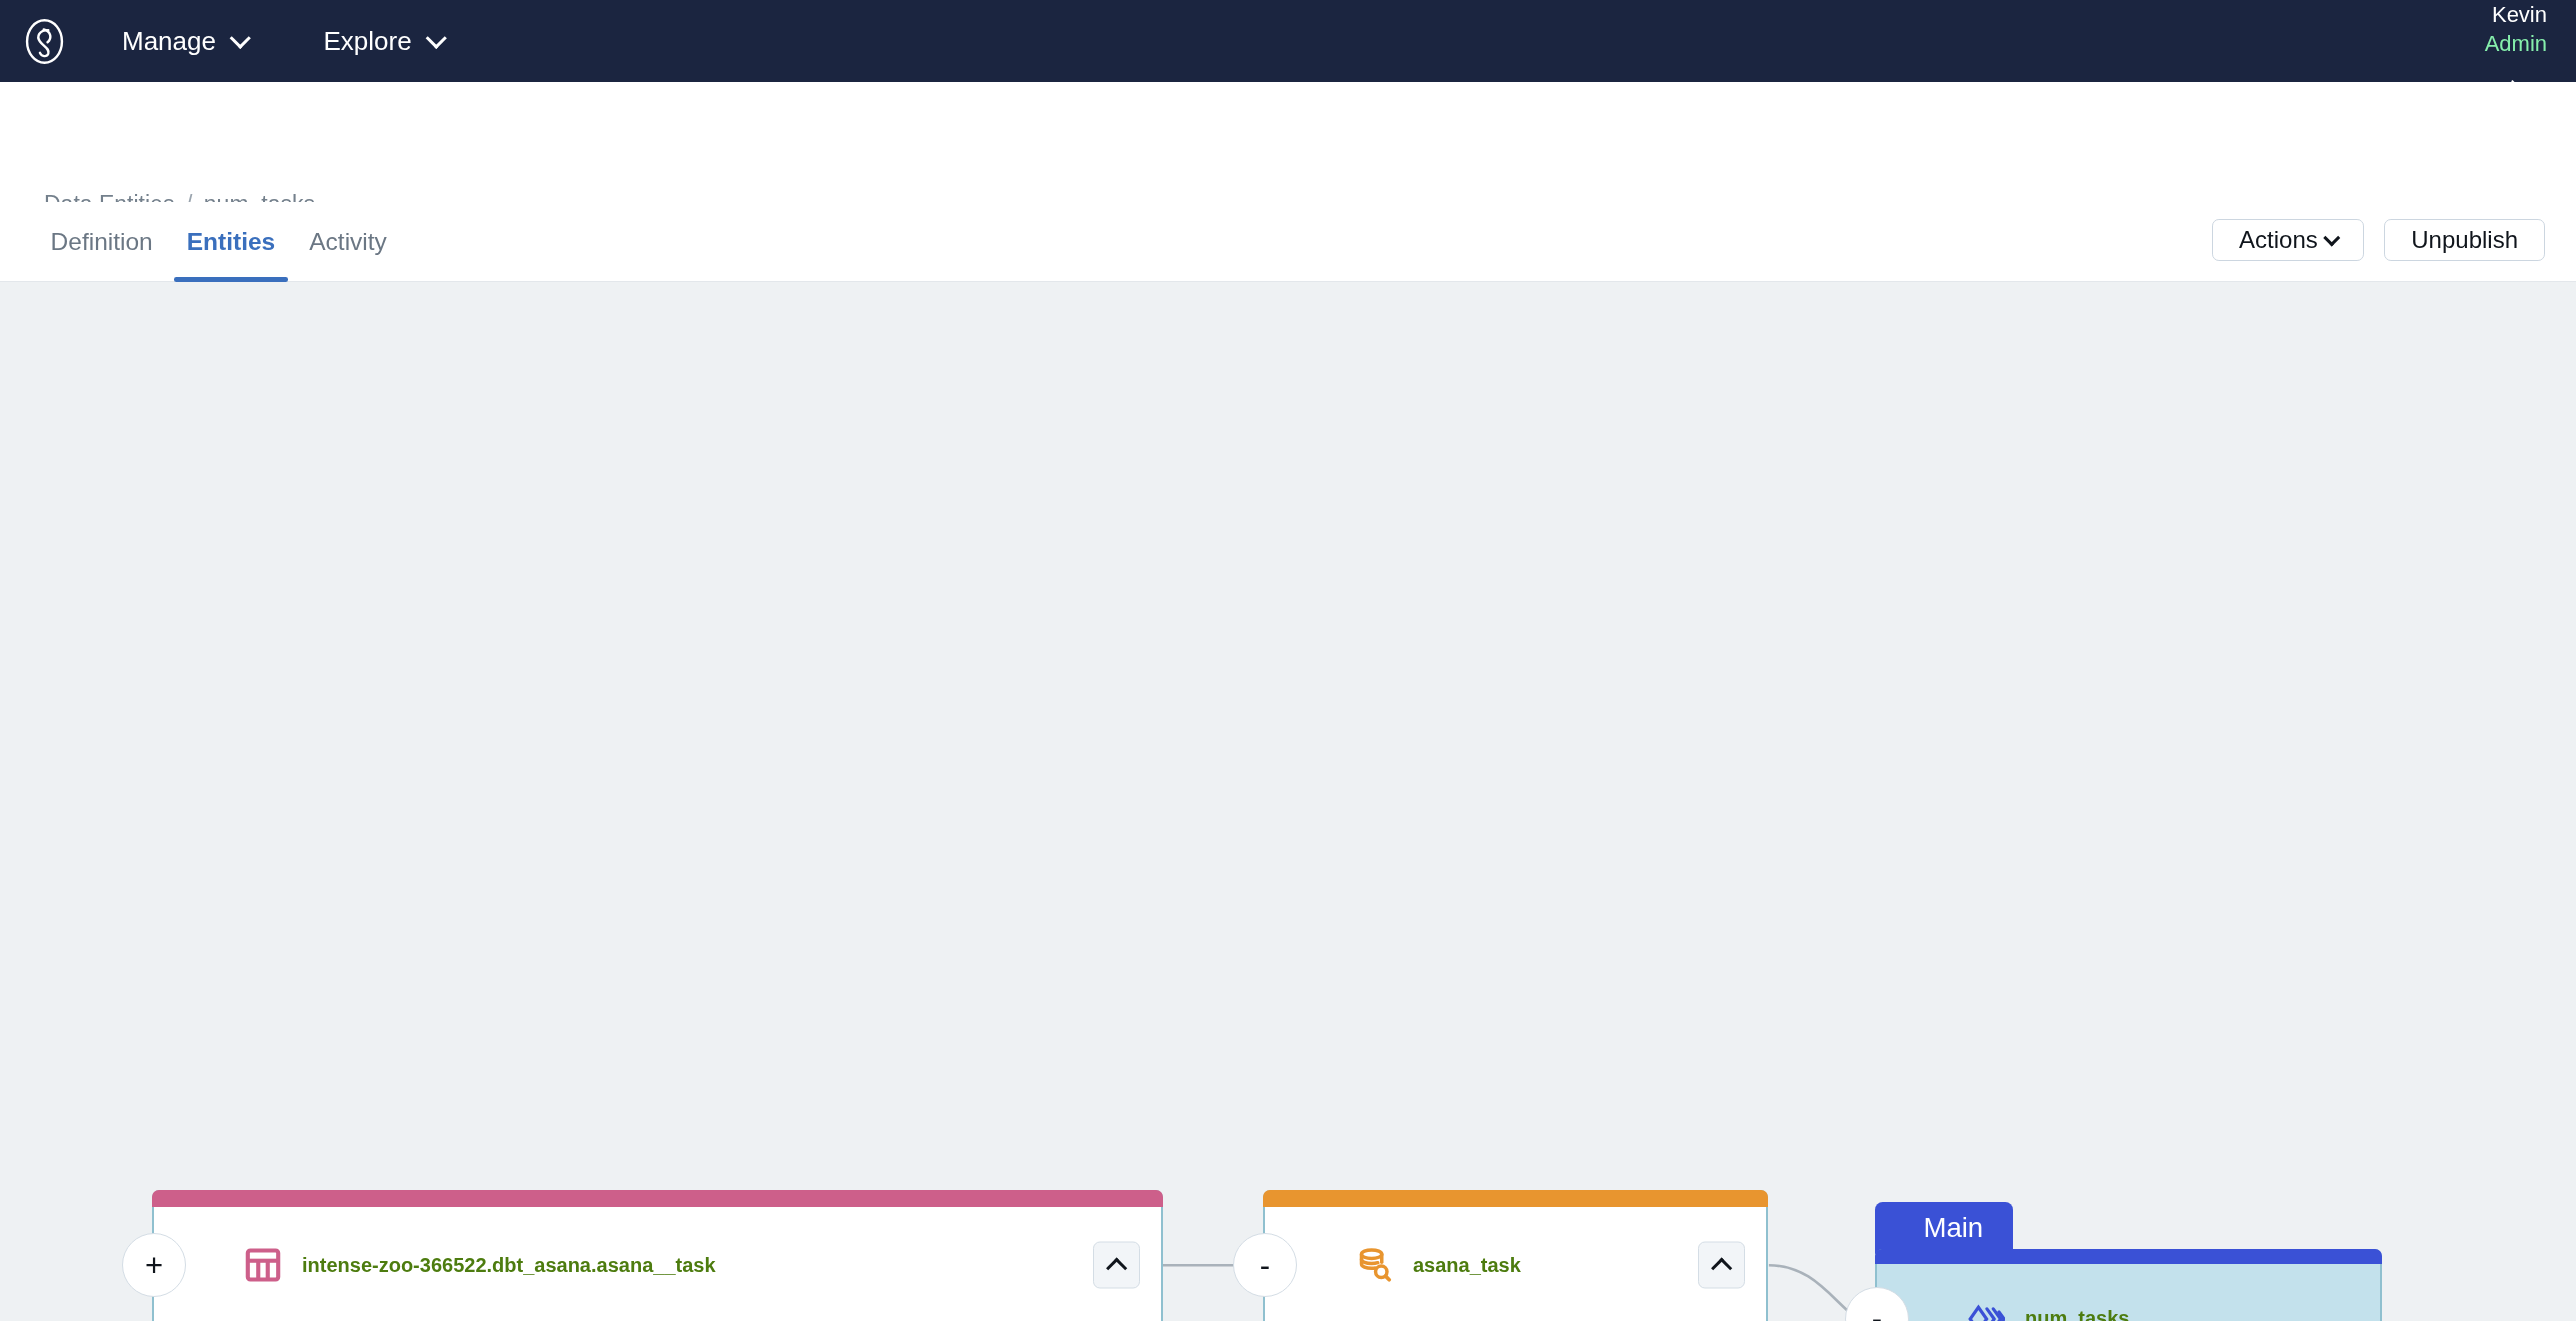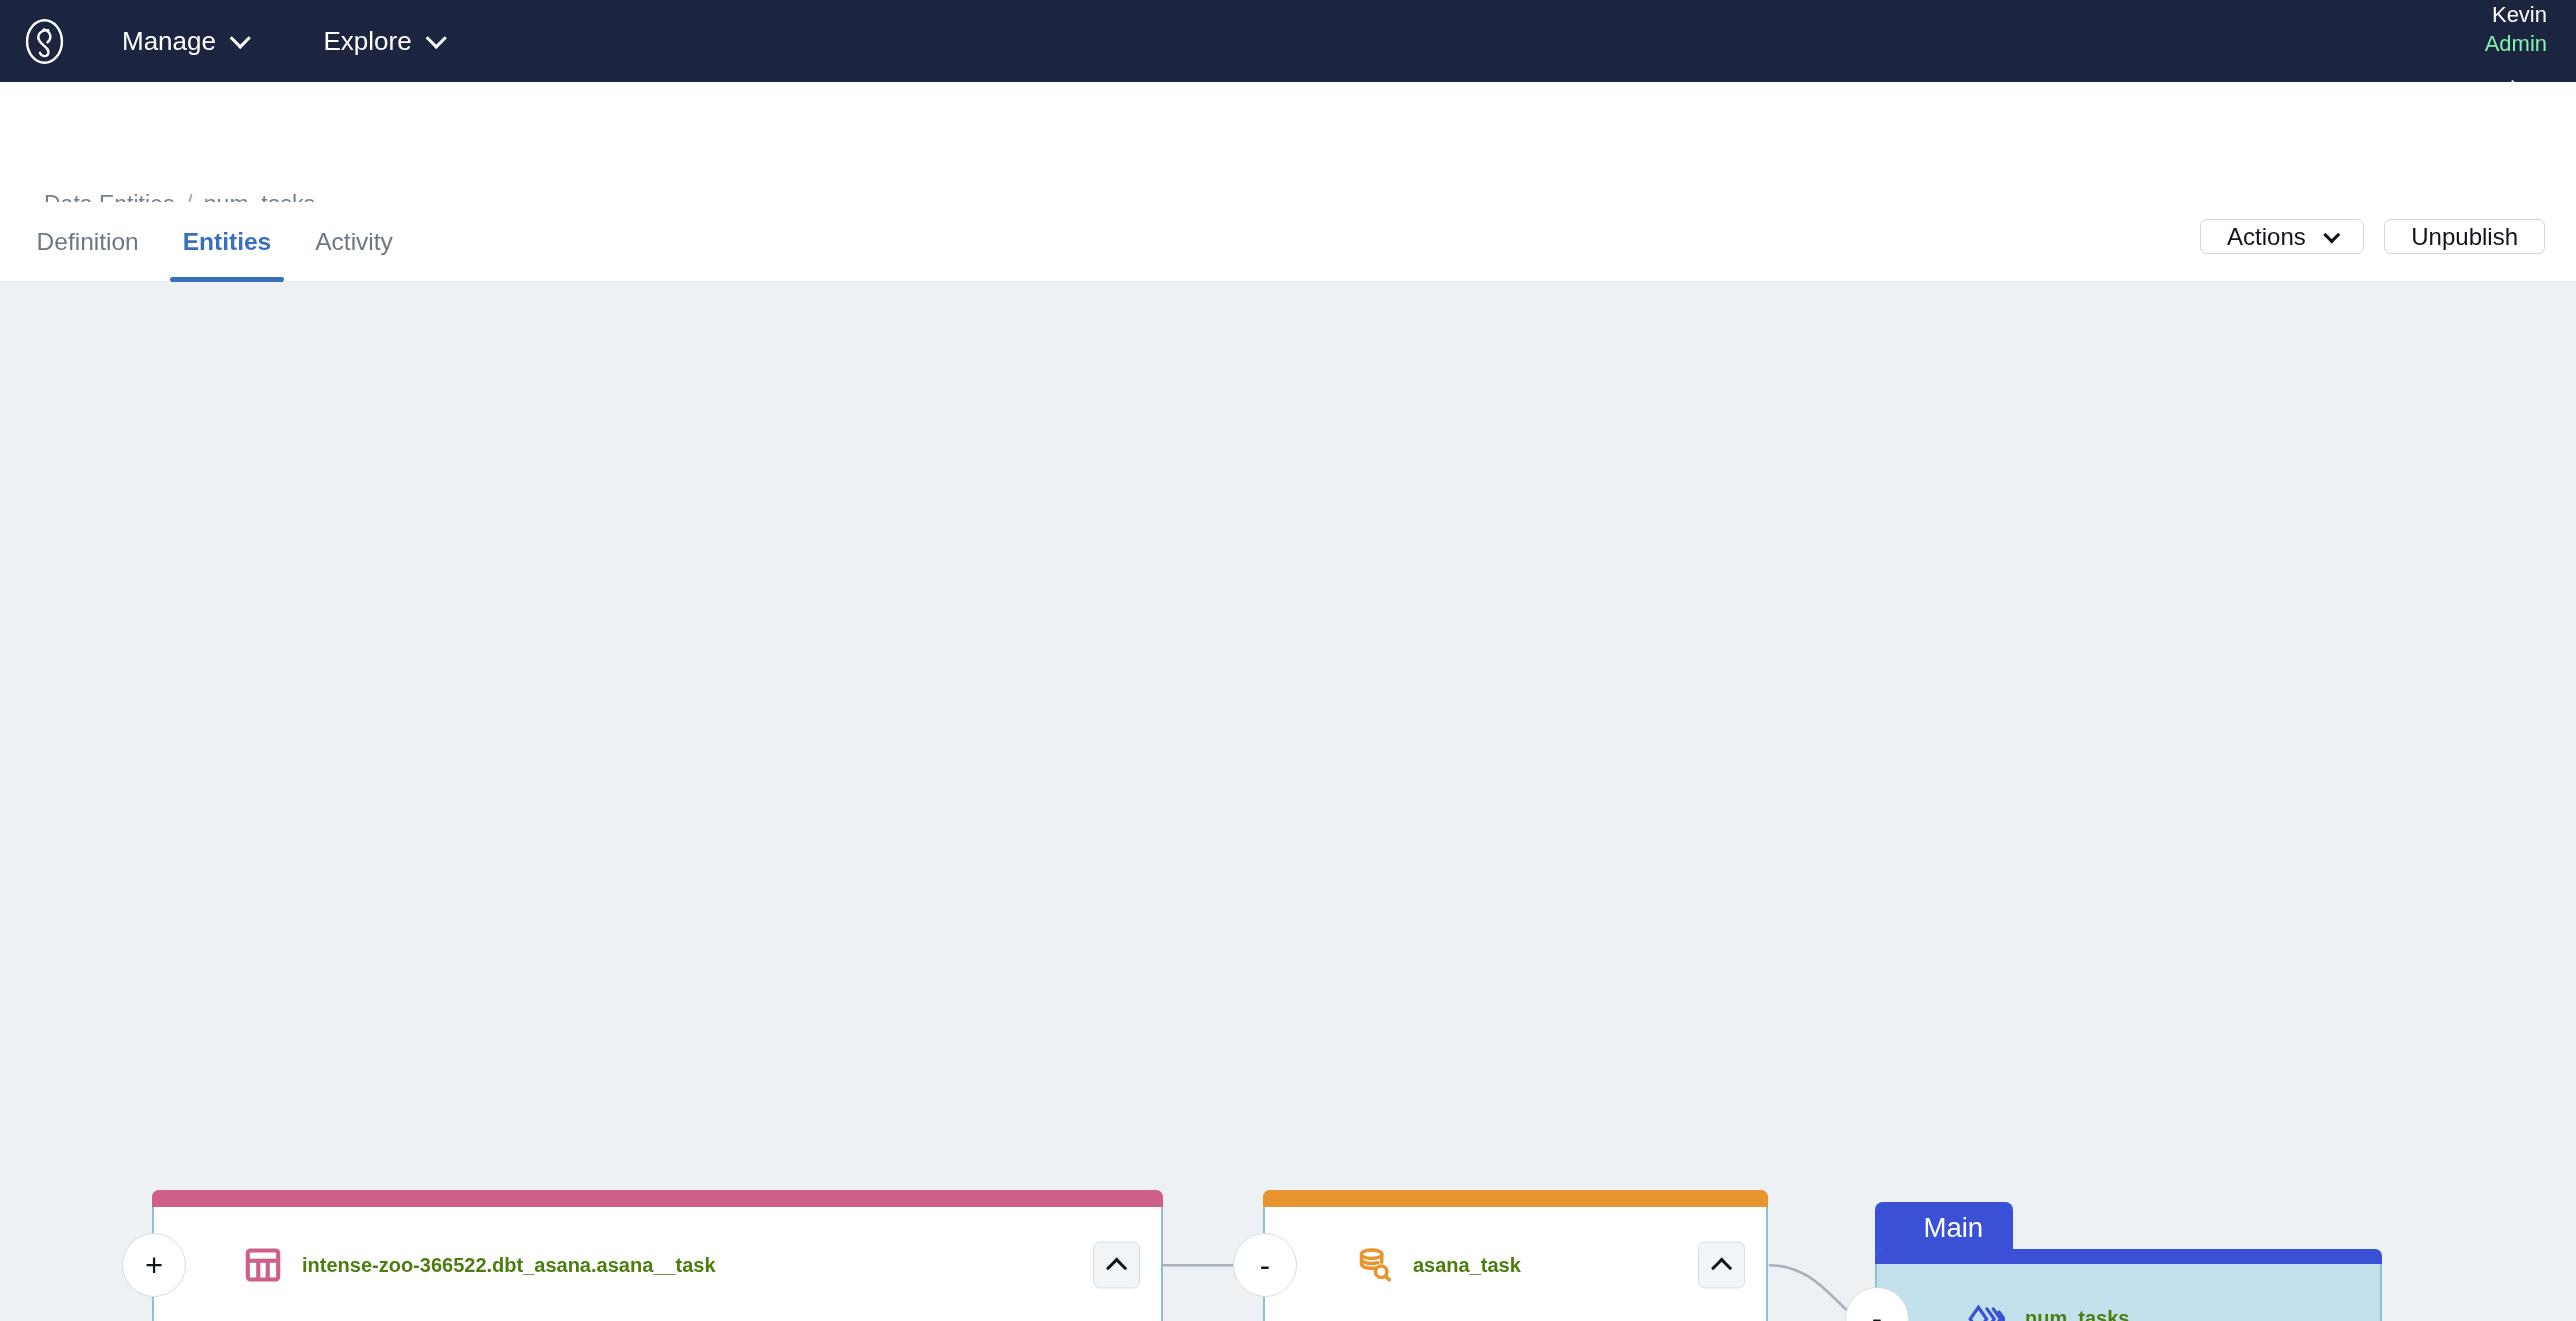--- a/index.html
+++ b/index.html
@@ -47,32 +47,32 @@
   .meta-row { position: absolute; right: 3.8px; top: 124px;
     display: flex; align-items: center; gap: 0; }
   .meta-item { color: #6b7784; font-size: 23px; display: flex;
     align-items: center; gap: 10.7px; padding: 0 18.4px; }
   .badge-published { background: #d9f0dc; color: #3f9a53; font-size: 22px;
     border-radius: 5.4px; padding: 4.6px 12.3px 6.1px; }
 
   
   .tabsbar { position: relative; height: 80px; background: #ffffff;
     border-bottom: 1.5px solid #e3e7eb; }
-  .tabs { position: absolute; left: 32px; top: 0; height: 80px;
-    display: flex; align-items: center; gap: 10px; }
+  .tabs { position: absolute; left: 46px; top: 0; height: 80px;
+    display: flex; align-items: center; gap: 0; }
   .tab { font-size: 24.5px; color: #6b7784; padding: 0 17px; height: 80px;
     display: flex; align-items: center; cursor: pointer; position: relative; }
   .tab:first-child { padding-left: 4.6px; }
   .tab.active { color: #3a6fbd; font-weight: bold; }
   .tab.active::after { content: ""; position: absolute; left: 4.6px; right: 4.6px;
     bottom: 0; height: 5.4px; background: #3a6fbd; border-radius: 2.3px; }
   .hdr-actions { position: absolute; right: 31px; top: 17px; display: flex; gap: 20px; }
   .btn { border: 1.5px solid #ccd6e0; background: #ffffff; border-radius: 6.9px;
-    height: 35px; display: flex; align-items: center; justify-content: center;
-    gap: 20px; font-size: 24px; color: #10151c; cursor: pointer;
+    height: 42px; display: flex; align-items: center; justify-content: center;
+    gap: 8px; font-size: 24px; color: #10151c; cursor: pointer;
     padding: 8px 26px; font-family: "Liberation Sans", sans-serif; }
   .chev-dark { display: inline-block; width: 11.5px; height: 11.5px;
     border-right: 3.1px solid #10151c; border-bottom: 3.1px solid #10151c;
     transform: rotate(45deg) translate(-1.5px,-1.5px); }
 
   
   .canvas { position: relative; width: 2576px; height: 1040px; background: #eef1f3; }
   .edges { position: absolute; left: 0; top: 0; width: 2576px; height: 1040px; }
 
   

